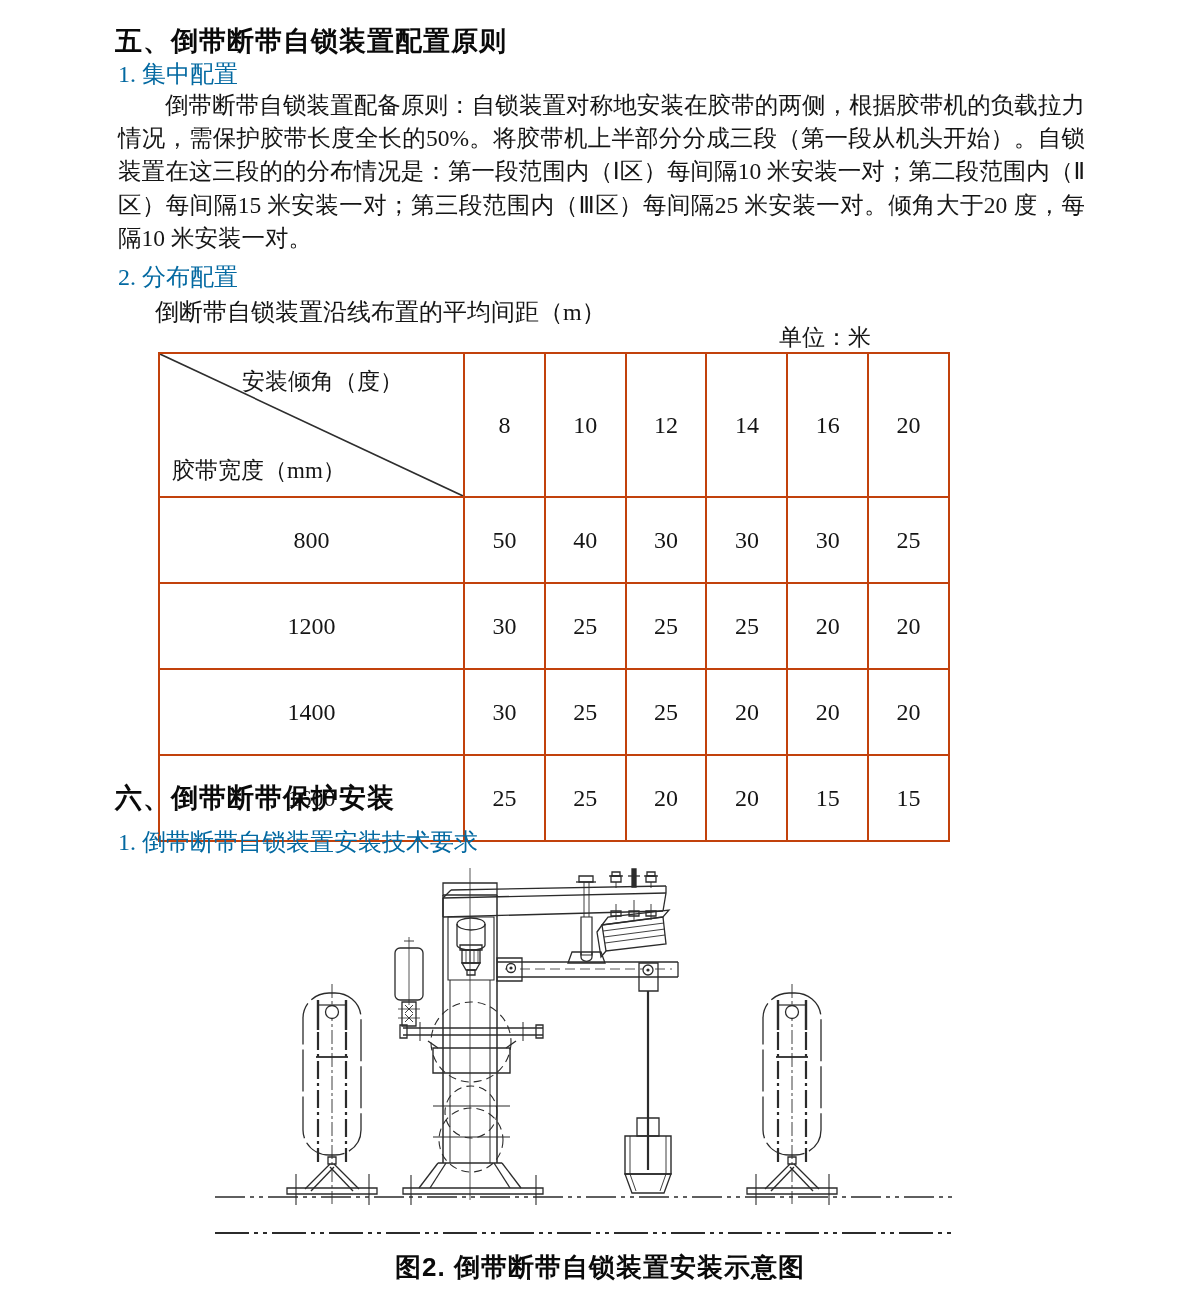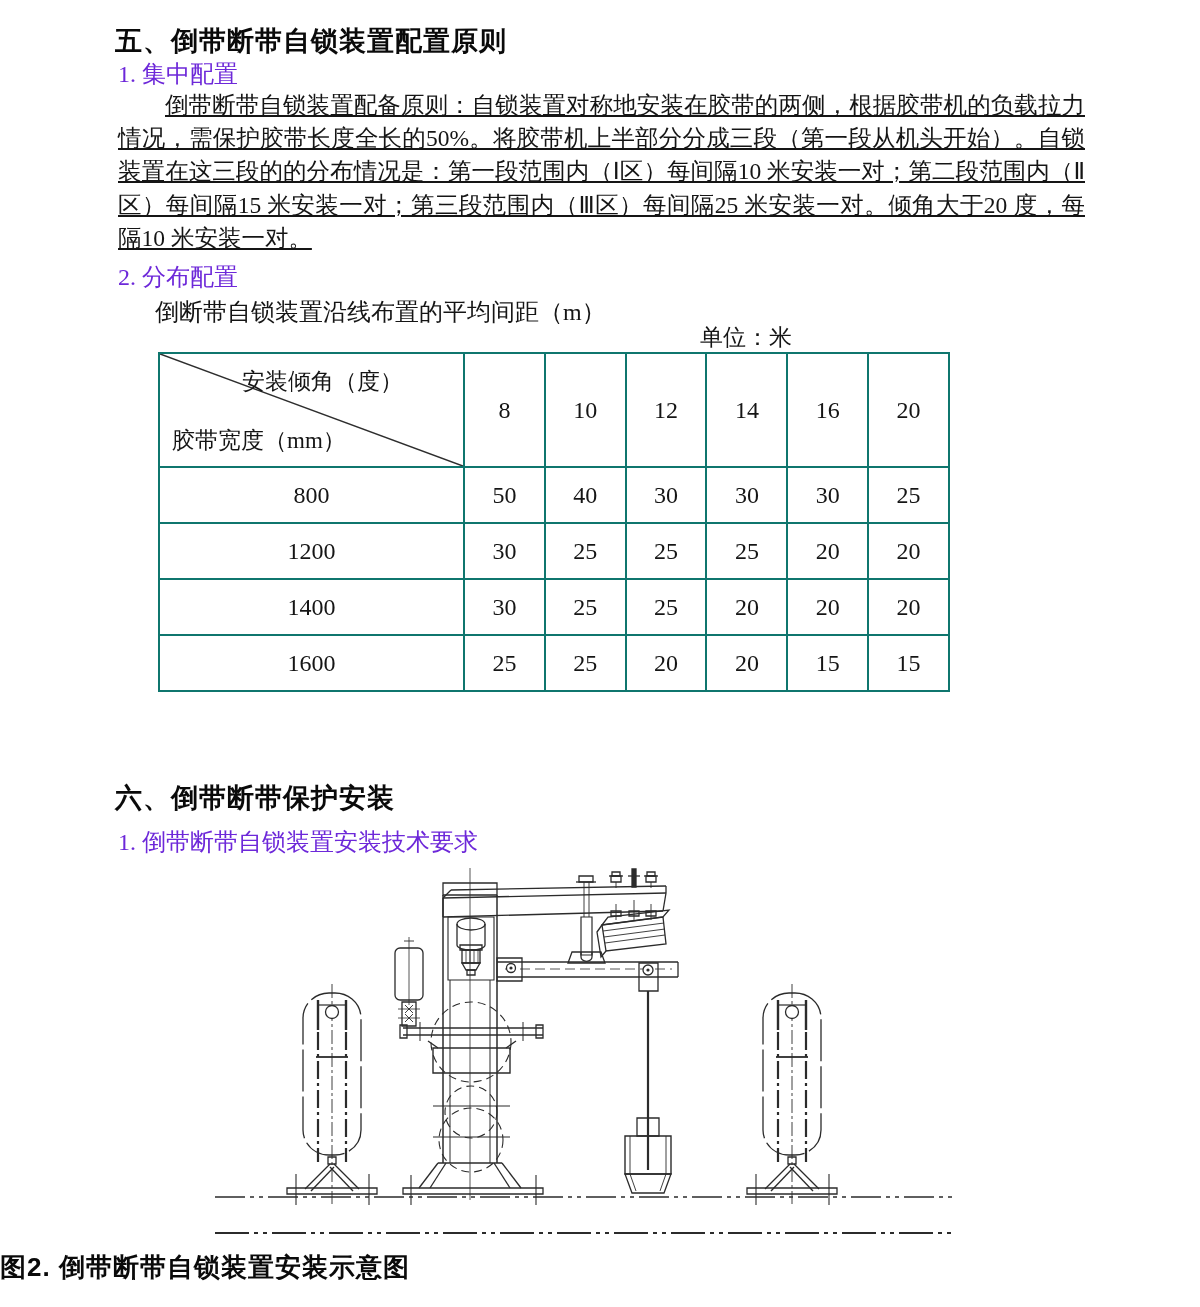--- a/index.html
+++ b/index.html
@@ -5,45 +5,45 @@
   html,body{margin:0;padding:0;}
   body{
     width:1200px;height:1307px;background:#ffffff;position:relative;
     font-family:"Liberation Serif", serif;color:#111;overflow:hidden;
   }
   .abs{position:absolute;}
   .h-major{
     font-family:"Liberation Sans", sans-serif;font-weight:bold;
     font-size:27px;color:#0a0a0a;letter-spacing:1px;white-space:nowrap;
   }
-  .h-sub{font-size:24px;color:#6d28d9;white-space:nowrap;}
+  .h-sub{font-size:24px;color:#0369a1;white-space:nowrap;}
   .body-text{
     font-size:23.5px;line-height:33.2px;text-align:justify;
-    text-indent:47px;color:#151515;text-decoration:underline;
+    text-indent:47px;color:#151515;
   }
   .tbl-title{font-size:24px;color:#151515;white-space:nowrap;}
-  .unit-note{font-size:23px;color:#151515;text-align:left;}
+  .unit-note{font-size:23px;color:#151515;text-align:center;}
   table.spacing{
     border-collapse:collapse;table-layout:fixed;width:792px;
     font-size:24px;color:#151515;
   }
   table.spacing td,table.spacing th{
-    border:2px solid #0f766e;text-align:center;vertical-align:middle;
-    font-weight:normal;padding:0;
+    border:2px solid #c2410c;text-align:center;vertical-align:middle;
+    font-weight:normal;padding:15px;
   }
   table.spacing thead th{height:112px;}
   table.spacing tbody td{height:54px;}
   td.corner{position:relative;}
   td.corner svg{position:absolute;left:0;top:0;width:100%;height:100%;}
   .corner-top{position:absolute;top:12px;left:82px;font-size:23px;white-space:nowrap;}
   .corner-bottom{position:absolute;bottom:10px;left:12px;font-size:23px;white-space:nowrap;}
   .thick-sep{border-bottom:3px solid #2e2e2e;}
   .caption{
     font-family:"Liberation Sans", sans-serif;font-weight:bold;
-    font-size:26px;color:#0a0a0a;text-align:left;letter-spacing:1px;
+    font-size:26px;color:#0a0a0a;text-align:center;letter-spacing:1px;
   }
   svg.diagram{position:absolute;left:0;top:860px;}
   svg.diagram *{vector-effect:non-scaling-stroke;}
 </style>
 </head>
 <body>
 
 <div class="abs h-major" style="left:115px;top:23px;">五、倒带断带自锁装置配置原则</div>
 
 <div class="abs h-sub" style="left:118px;top:58px;">1. 集中配置</div>

